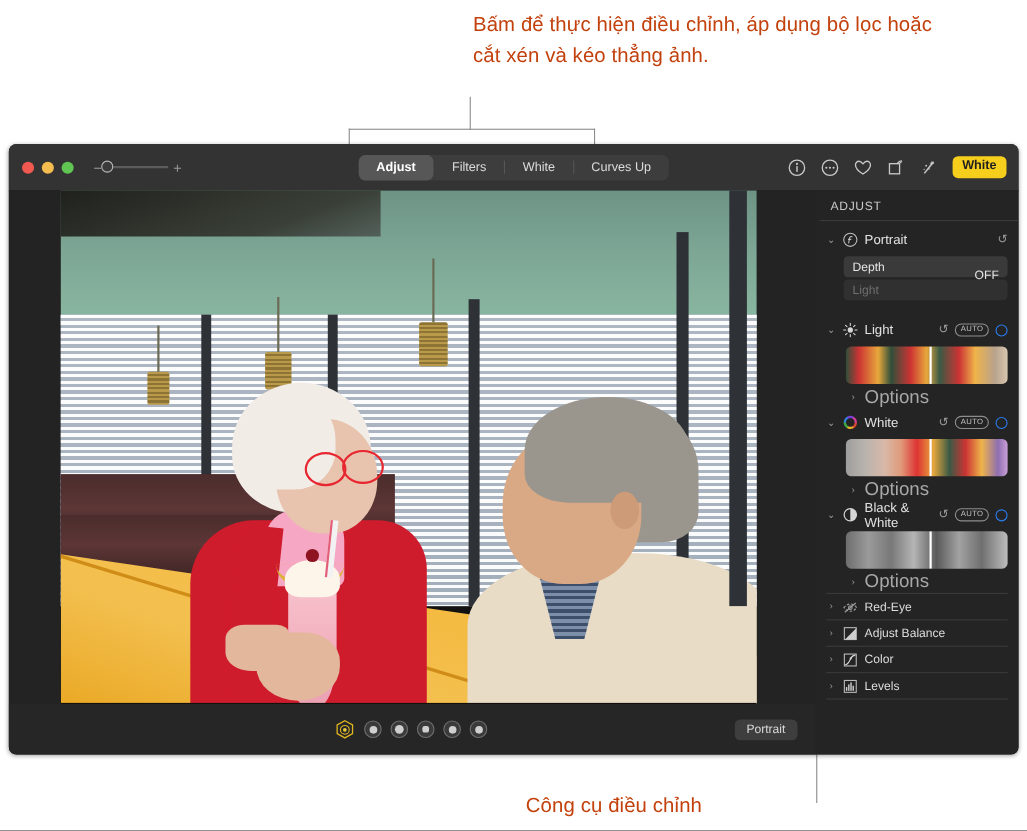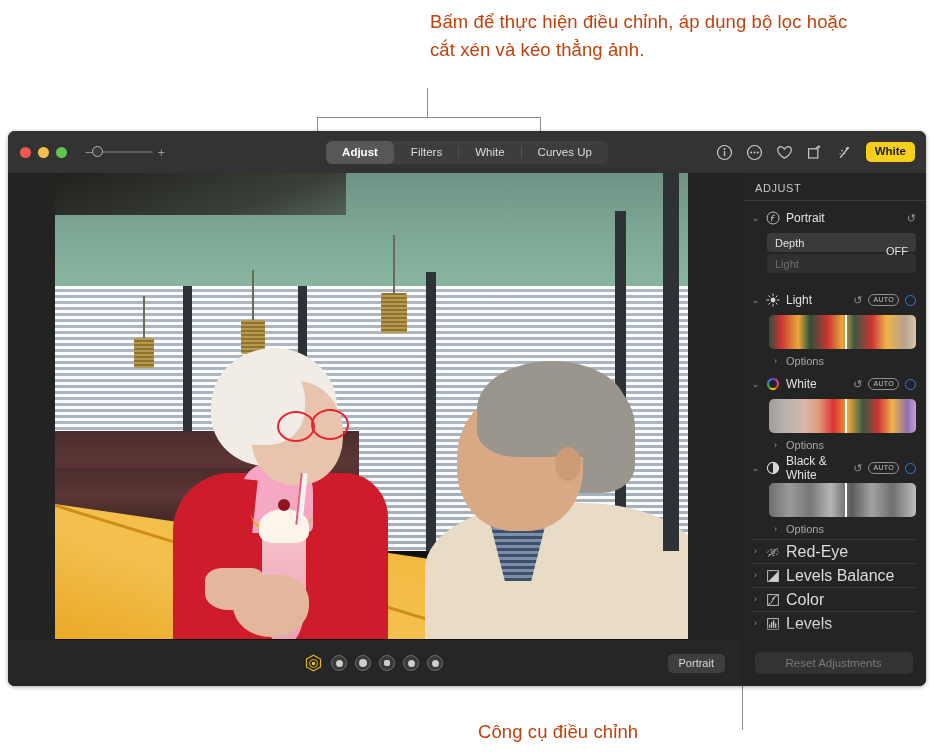--- a/index.html
+++ b/index.html
@@ -186,35 +186,35 @@
   }
   .slider-strip{
     height:34px;border-radius:5px;margin:2px 0 2px 18px;
     position:relative;overflow:hidden;
   }
   .strip-handle{position:absolute;top:0;bottom:0;width:2px;background:#fff;}
   .options-row{
     display:flex;align-items:center;gap:6px;margin-left:20px;height:20px;
   }
   .options-row .chev{color:#9a9a9a;}
-  .options-row span.lbl{color:#a8a8a8;font-size:11px;}
+  .options-row span.lbl{color:#a8a8a8;font-size:17px;}
   .pill-row{
     display:flex;align-items:center;justify-content:space-between;
     height:19px;border-radius:4px;margin:2px 0 0 16px;padding:0 8px;
   }
   .pill-row.on{background:#3a3a3a;}
   .pill-row .k{color:#e4e4e4;font-size:11px;}
   .pill-row .v{color:#e4e4e4;font-size:11px;margin-top:16px;}
   .pill-row.dim{background:#303030;}
   .pill-row.dim .k{color:#6f6f6f;}
   .list-item{
     display:flex;align-items:center;height:23px;gap:6px;
     border-top:1px solid #3a3a3a;
   }
-  .list-item .nm{color:#dcdcdc;font-size:16px;}
+  .list-item .nm{color:#dcdcdc;font-size:11px;}
   #panel-foot{
     height:46px;display:flex;align-items:center;justify-content:center;
     background:#242424;
   }
   #reset-btn{
     width:158px;height:22px;border-radius:5px;background:#333333;
     color:#7a7a7a;font-size:11.5px;display:flex;align-items:center;justify-content:center;
   }
   .fade-mask{
     position:absolute;left:0;right:0;bottom:0;height:16px;
@@ -509,21 +509,21 @@
         <span class="nm">Red-Eye</span>
       </div>
       <div class="list-item">
         <span class="chev">›</span>
         <span class="sec-icon">
           <svg viewBox="0 0 14 14" width="14" height="14">
               <rect x="1.6" y="1.6" width="10.8" height="10.8" fill="none" stroke="#b9b9b9" stroke-width="1"></rect>
               <path d="M2.2 12.4L12.4 2.2v10.2z" fill="#cfcfcf"></path>
             </svg>
         </span>
-        <span class="nm">Levels Balance</span>
+        <span class="nm">Adjust Balance</span>
       </div>
       <div class="list-item">
         <span class="chev">›</span>
         <span class="sec-icon">
           <svg viewBox="0 0 14 14" width="14" height="14">
               <rect x="1.6" y="1.6" width="10.8" height="10.8" fill="none" stroke="#b9b9b9" stroke-width="1"></rect>
               <path d="M2.4 11.4C5 11 6.4 8 7.4 5.6 8.2 3.8 9.8 2.8 11.6 2.6" fill="none" stroke="#d8d8d8" stroke-width="1"></path>
               <circle cx="7.4" cy="5.6" r="1" fill="#d8d8d8"></circle>
             </svg>
         </span>
@@ -546,18 +546,15 @@
       </div>
       <div class="list-item">
         
         
         
       </div>
 
       <div class="fade-mask"></div>
     </div>
 
-    <div id="panel-foot">
-      <div id="reset-btn">Reset Adjustments</div>
-    </div>
   </div>
 
 </div>
 
 </body></html>

